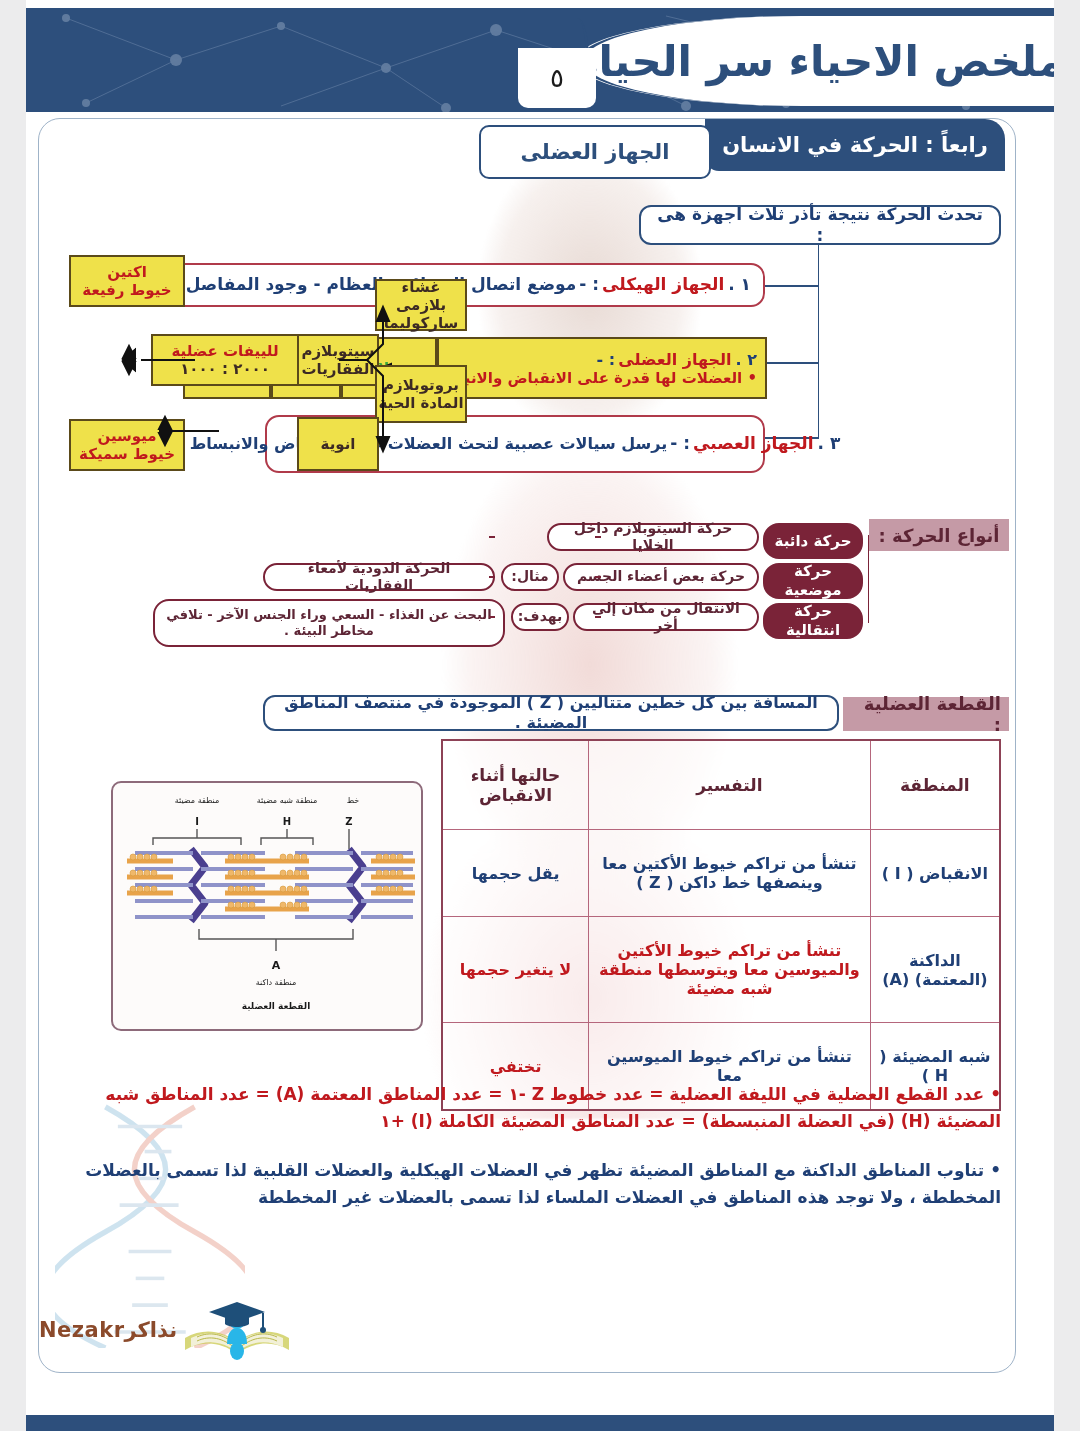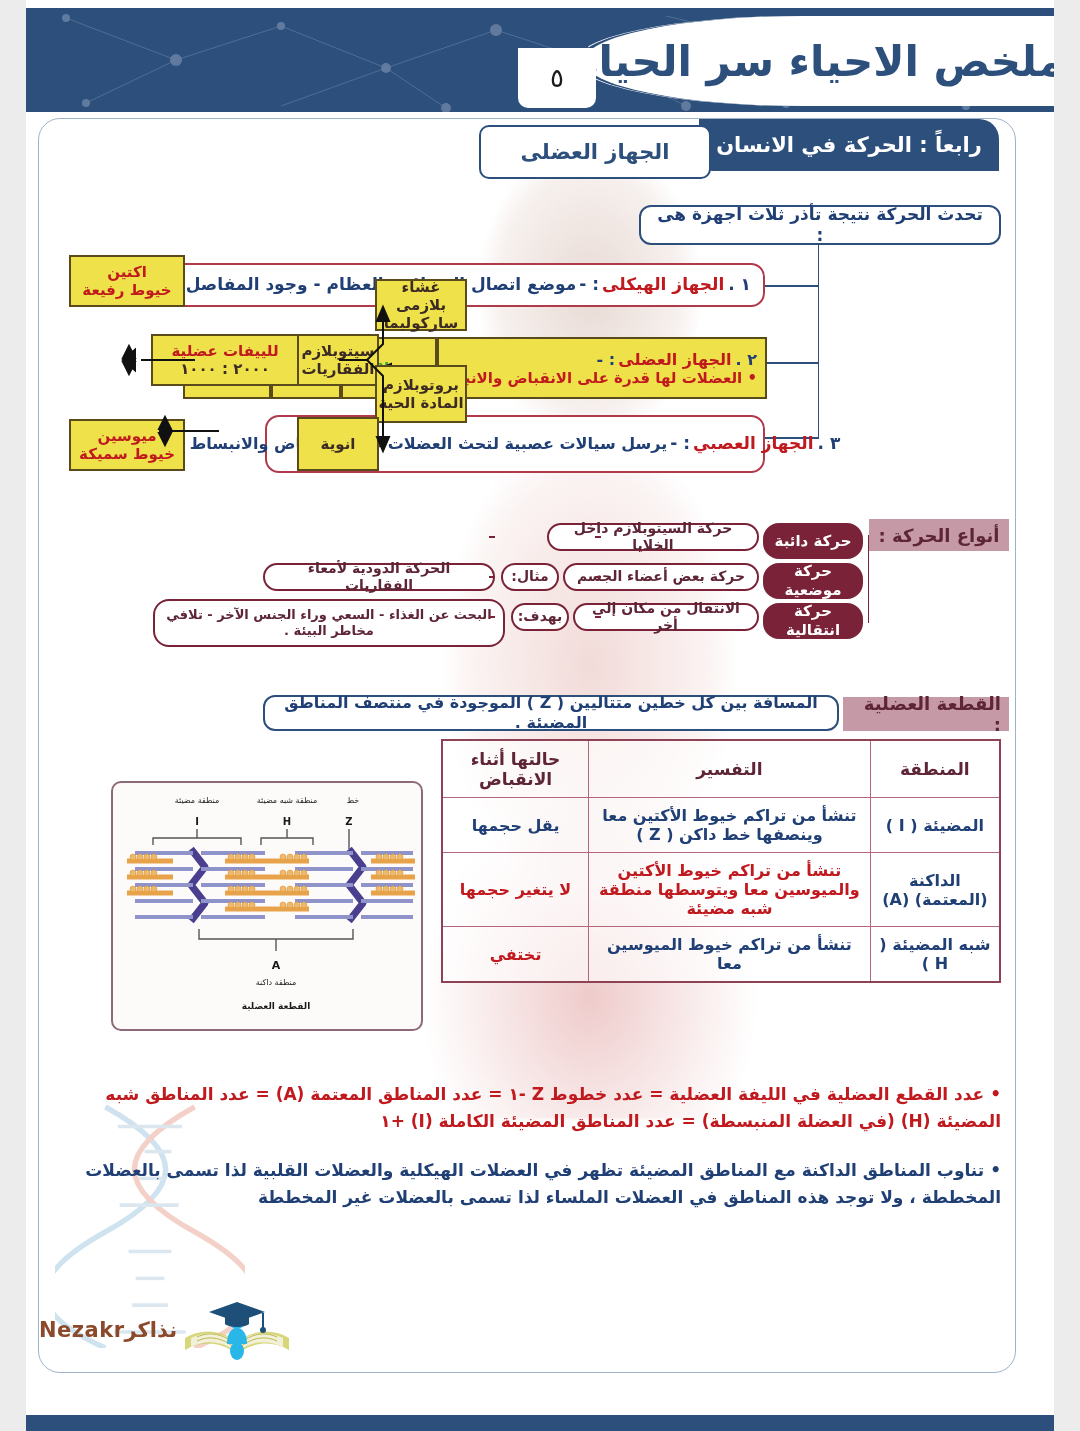--- a/index.html
+++ b/index.html
@@ -42,21 +42,21 @@
   
   #face-wm{position:absolute;top:-10px;right:210px;width:430px;height:1010px;
       background:
         radial-gradient(ellipse 150px 200px at 50% 18%, rgba(228,212,205,.85) 0%, rgba(238,226,221,.5) 60%, rgba(255,255,255,0) 75%),
         radial-gradient(ellipse 185px 300px at 50% 55%, rgba(236,204,200,.7) 0%, rgba(243,223,221,.35) 65%, rgba(255,255,255,0) 80%),
         radial-gradient(ellipse 210px 260px at 50% 88%, rgba(226,160,160,.55) 0%, rgba(240,205,205,.25) 60%, rgba(255,255,255,0) 80%);
       filter:blur(1px);}
   #dna-wm{position:absolute;bottom:24px;left:16px;width:190px;height:250px;opacity:.5;}
 
   
-  #sec-header{position:absolute;top:0px;right:16px;width:300px;height:52px;background:#2d4f7c;
+  #sec-header{position:absolute;top:0px;right:10px;width:300px;height:52px;background:#2d4f7c;
      border-radius:0 20px 0 14px;display:flex;align-items:center;justify-content:center;z-index:6;}
   #sec-header span{color:#fff;font-size:21px;font-weight:bold;white-space:nowrap;}
   #sec-sub{position:absolute;top:6px;right:304px;width:228px;height:50px;background:#fff;
      border:2px solid #2d4f7c;border-radius:10px;display:flex;align-items:center;justify-content:center;z-index:6;}
   #sec-sub span{color:#2d4f7c;font-size:21px;font-weight:bold;white-space:nowrap;}
 
   
   .pill{position:absolute;box-sizing:border-box;display:flex;align-items:center;justify-content:center;
         text-align:center;line-height:1.25;}
   .pill-blue{border:2px solid #2d4f7c;border-radius:12px;background:#fff;color:#1f3f75;
@@ -76,21 +76,21 @@
   .c-dark{color:#3c2a24;}
 
   
   .ybox{position:absolute;box-sizing:border-box;background:#efe14a;border:2px solid #5b4a1a;
         display:flex;flex-direction:column;align-items:center;justify-content:center;
         font-size:15px;font-weight:bold;line-height:1.22;text-align:center;}
   .conn{position:absolute;background:#1c1c1c;}
 
   
   #mtable{position:absolute;border-collapse:collapse;border:2px solid #8d4256;}
-  #mtable th,#mtable td{border:1.5px solid #b5667c;padding:8px 8px;text-align:center;vertical-align:middle;
+  #mtable th,#mtable td{border:1.5px solid #b5667c;padding:24px 8px;text-align:center;vertical-align:middle;
       font-size:16px;font-weight:bold;background:rgba(255,255,255,.62);}
   #mtable th{color:#5d2535;font-size:17px;}
   .td-blue{color:#1f3f75;}
   .td-red{color:#c0191e;}
 
   
   #figure{position:absolute;border:2px solid #8d6a7a;border-radius:10px;background:#fdfbfa;}
 
   
   .bullet{position:absolute;font-size:17px;font-weight:bold;line-height:1.6;text-align:right;}
@@ -309,21 +309,21 @@
       <table id="mtable" style="top:620px; right:14px; width:560px;">
         <thead>
           <tr>
             <th style="width:120px;">المنطقة</th>
             <th style="width:300px;">التفسير</th>
             <th style="width:140px;">حالتها أثناء الانقباض</th>
           </tr>
         </thead>
         <tbody>
           <tr>
-            <td class="td-blue">المضيئة ( I )</td>
+            <td class="td-blue">الانقباض ( I )</td>
             <td class="td-blue">تنشأ من تراكم خيوط الأكتين معا وينصفها خط داكن ( Z )</td>
             <td class="td-blue">يقل حجمها</td>
           </tr>
           <tr>
             <td class="td-blue">الداكنة (المعتمة) (A)</td>
             <td class="td-red">تنشأ من تراكم خيوط الأكتين والميوسين معا ويتوسطها منطقة شبه مضيئة</td>
             <td class="td-red">لا يتغير حجمها</td>
           </tr>
           <tr>
             <td class="td-blue">شبه المضيئة ( H )</td>

